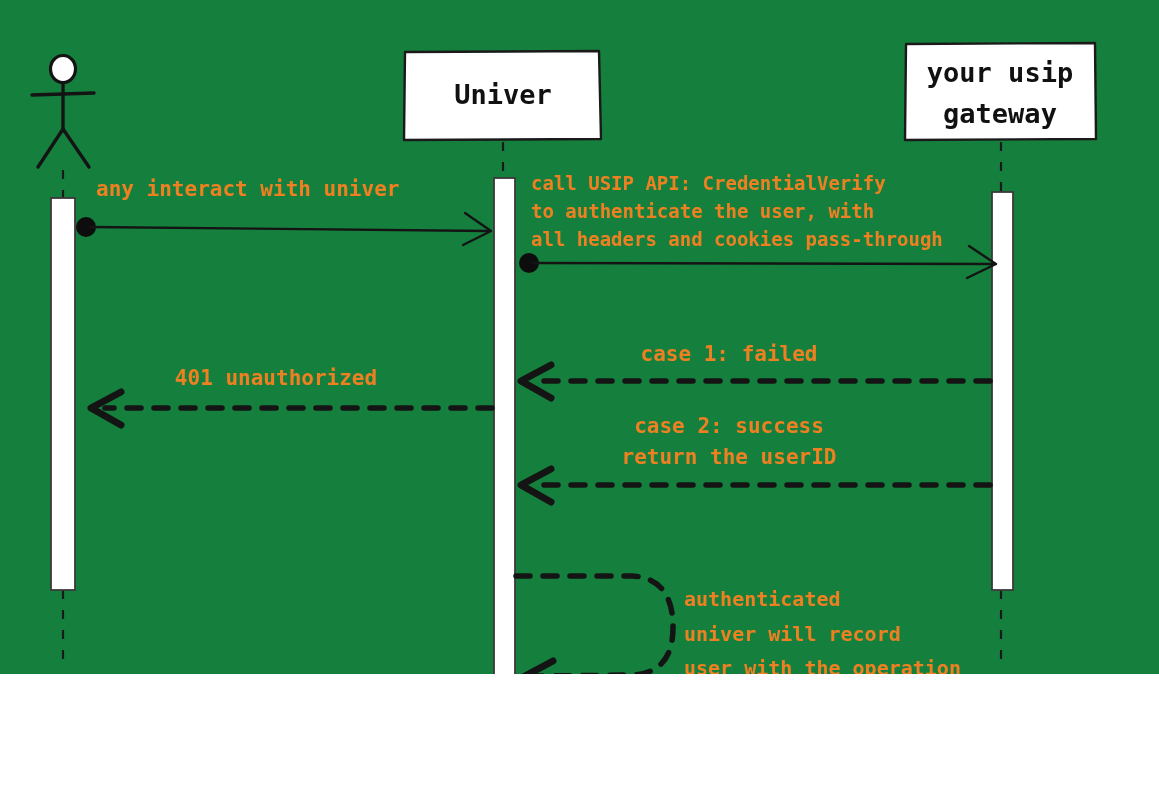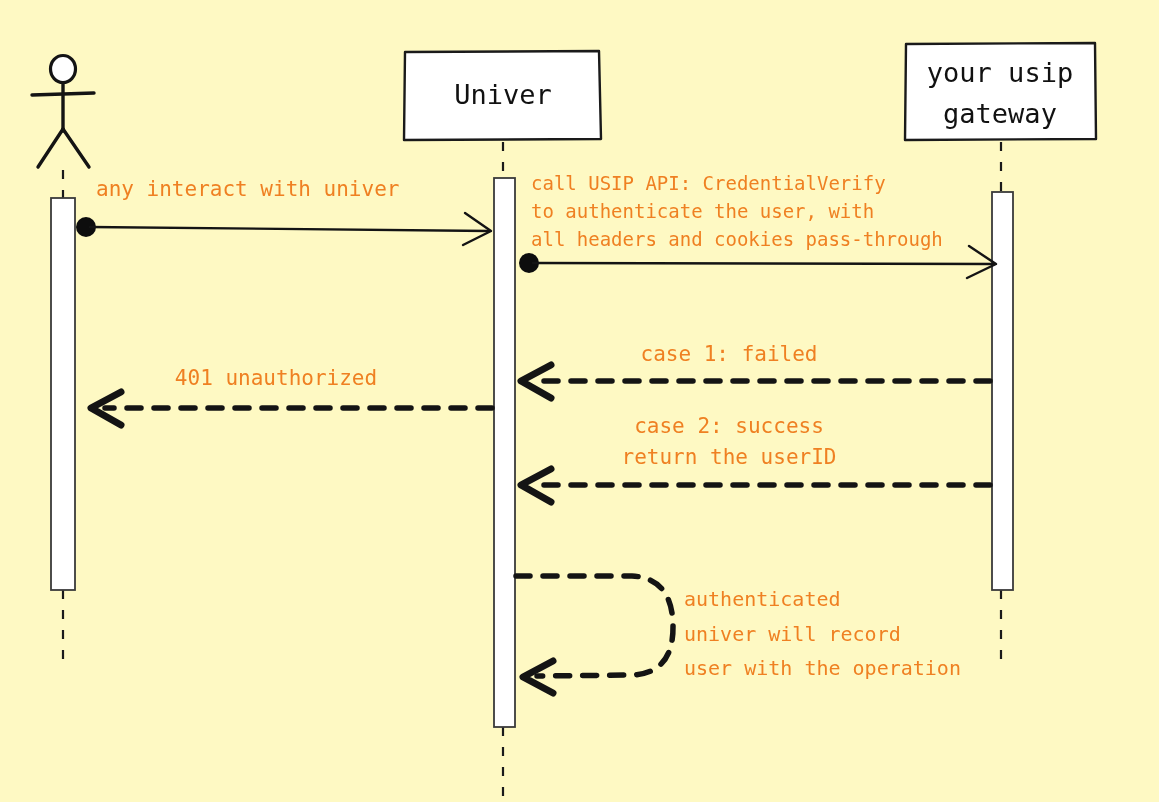--- a/index.html
+++ b/index.html
@@ -6,23 +6,24 @@
     margin: 0;
     padding: 0;
     background: #ffffff;
   }
   body {
     font-family: "DejaVu Sans Mono", monospace;
   }
   #canvas {
     position: relative;
     width: 1159px;
-    height: 802px;
-    background: #fef9c3;
+    height: 674px;
+    background: #15803d;
     overflow: hidden;
+    font-weight: bold;
   }
   #diagram-svg {
     position: absolute;
     left: 0;
     top: 0;
     width: 1159px;
     height: 802px;
   }
   .participant-label {
     font-family: "DejaVu Sans Mono", monospace;

